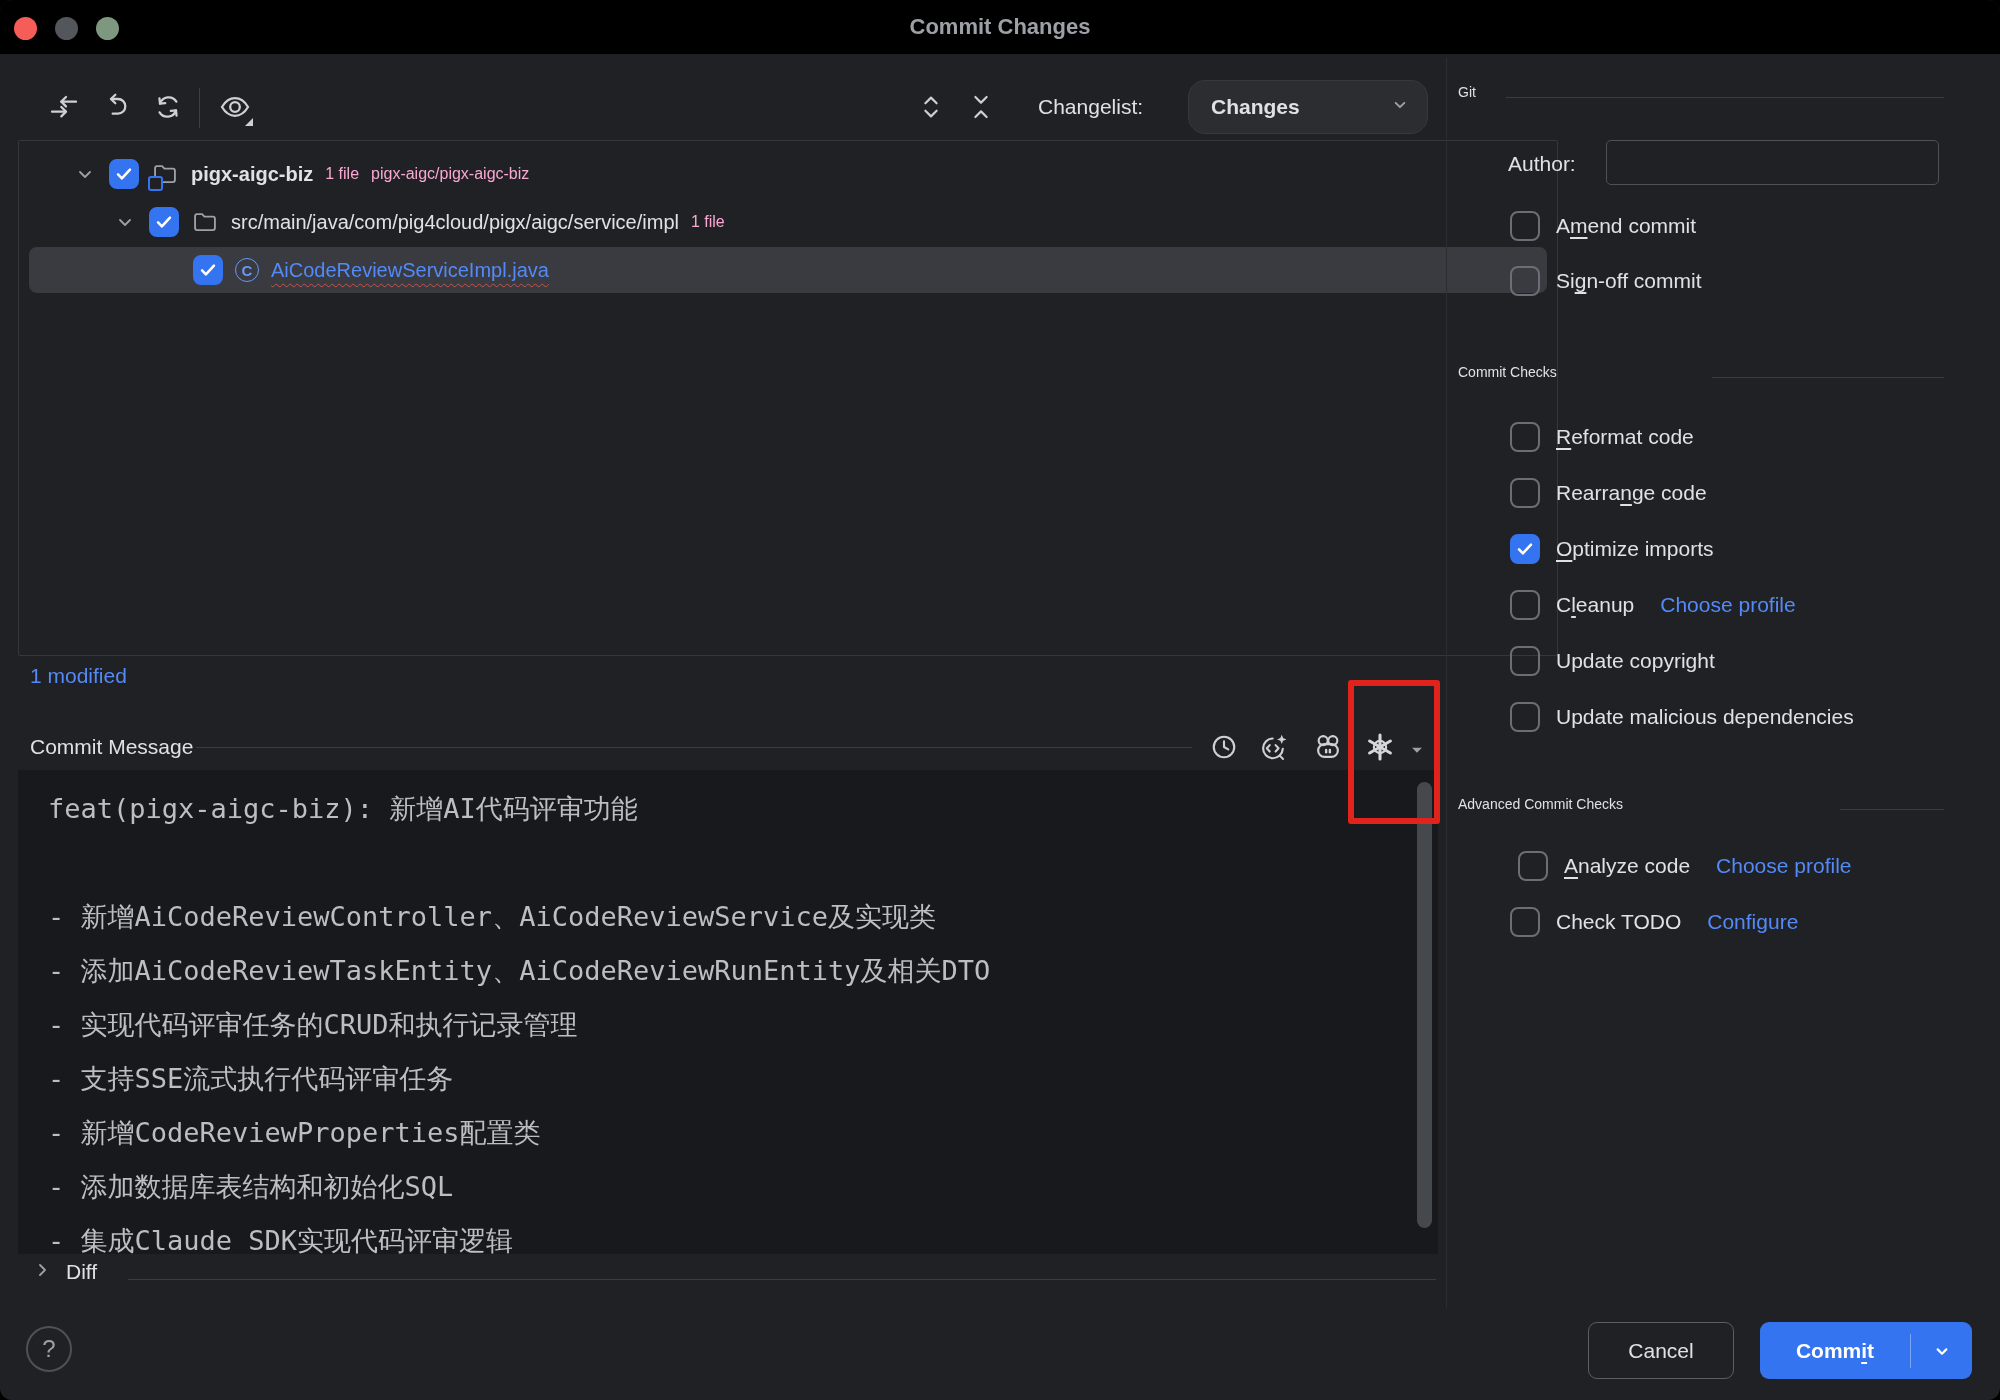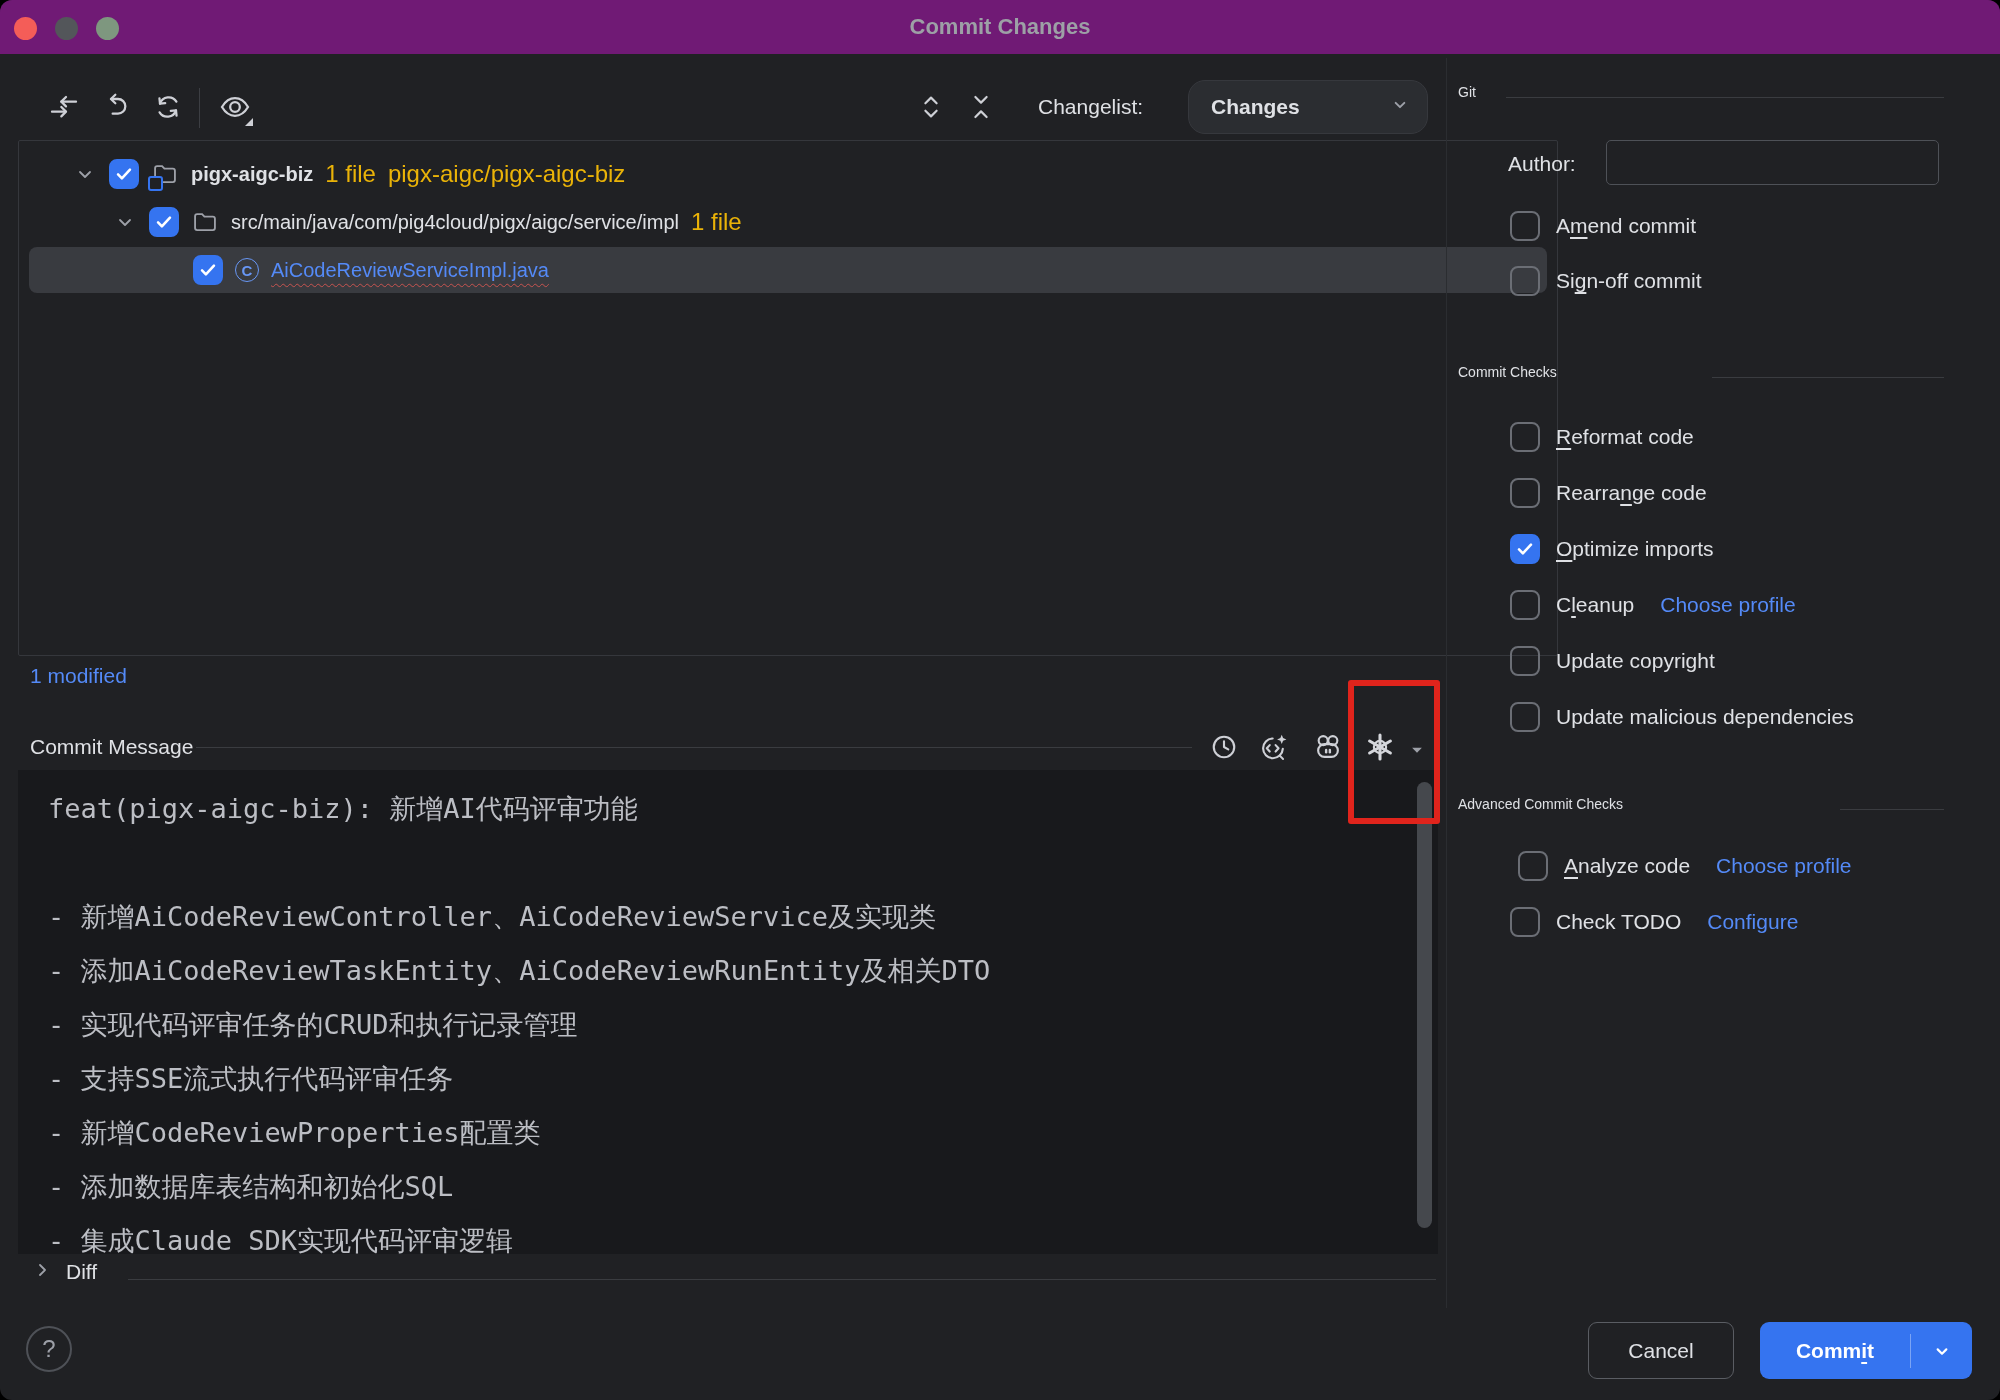--- a/index.html
+++ b/index.html
@@ -1,19 +1,19 @@
 <!DOCTYPE html>
 <html><head>
 <meta charset="utf-8">
 <style>
   html,body{margin:0;padding:0;background:#000;}
   .app{position:relative;width:2000px;height:1400px;background:#202124;border-radius:12px;overflow:hidden;
        font-family:"Liberation Sans",sans-serif;color:#DFE1E5;}
   
-  .titlebar{position:absolute;left:0;top:0;width:100%;height:54px;background:#701a75;}
+  .titlebar{position:absolute;left:0;top:0;width:100%;height:54px;background:#000000;}
   .tl{position:absolute;top:17px;width:23px;height:23px;border-radius:50%;}
   .tl.red{left:14px;background:#F45D58;}
   .tl.gray{left:55px;background:#53565A;}
   .tl.green{left:96px;background:#7E977F;}
   .win-title{position:absolute;left:0;top:0;width:100%;height:54px;line-height:54px;text-align:center;
              font-size:22px;font-weight:700;color:#9DA0A6;}
   
   .icon-btn{position:absolute;width:46px;height:46px;border-radius:8px;display:flex;align-items:center;justify-content:center;background:transparent;border:none;padding:0;cursor:pointer;}
   .tb-sep{position:absolute;left:199px;top:88px;width:1px;height:40px;background:#3C3E43;}
   .corner-tri{position:absolute;right:5px;bottom:5px;width:0;height:0;border-bottom:8px solid #CED0D6;border-left:8px solid transparent;}
@@ -24,21 +24,21 @@
   
   .tree-panel{position:absolute;left:18px;top:140px;width:1540px;height:516px;border:1px solid #35373C;border-radius:2px;box-sizing:border-box;padding-top:10px;}
   .trow{display:flex;align-items:center;height:46px;margin-bottom:2px;gap:12px;}
   .trow .sp{flex:0 0 auto;display:flex;align-items:center;justify-content:center;}
   .cbx{width:30px;height:30px;border-radius:8px;border:2px solid #6B6E75;box-sizing:border-box;display:flex;align-items:center;justify-content:center;background:transparent;cursor:pointer;}
   .cbx svg{display:none;}
   .cbx[data-checked="true"]{background:#3574F0;border-color:#3574F0;}
   .cbx[data-checked="true"] svg{display:block;}
   .tname{font-size:20px;color:#DFE1E5;}
   .tname.bold{font-weight:700;}
-  .tgray{font-size:24px;color:#eab308;}
+  .tgray{font-size:16px;color:#f9a8d4;}
   .row1{padding-left:54px;}
   .row2{padding-left:94px;}
   .row3{margin:0 10px;padding-left:164px;background:#393B40;border-radius:8px;}
   .file-label{font-size:20px;color:#548AF7;text-decoration:underline wavy #C75450;text-decoration-thickness:1px;text-underline-offset:6px;cursor:pointer;}
   .badge-wrap{position:relative;}
   .module-badge{position:absolute;left:-3px;bottom:-3px;width:11px;height:11px;border:2.5px solid #3574F0;border-radius:3px;background:#202124;}
   .class-icon{width:24px;height:24px;border-radius:50%;border:1.7px solid #6897F5;color:#6897F5;font-size:15px;font-weight:700;
               display:flex;align-items:center;justify-content:center;box-sizing:border-box;}
   .summary{position:absolute;left:30px;top:664px;font-size:21px;color:#548AF7;cursor:pointer;}
   

